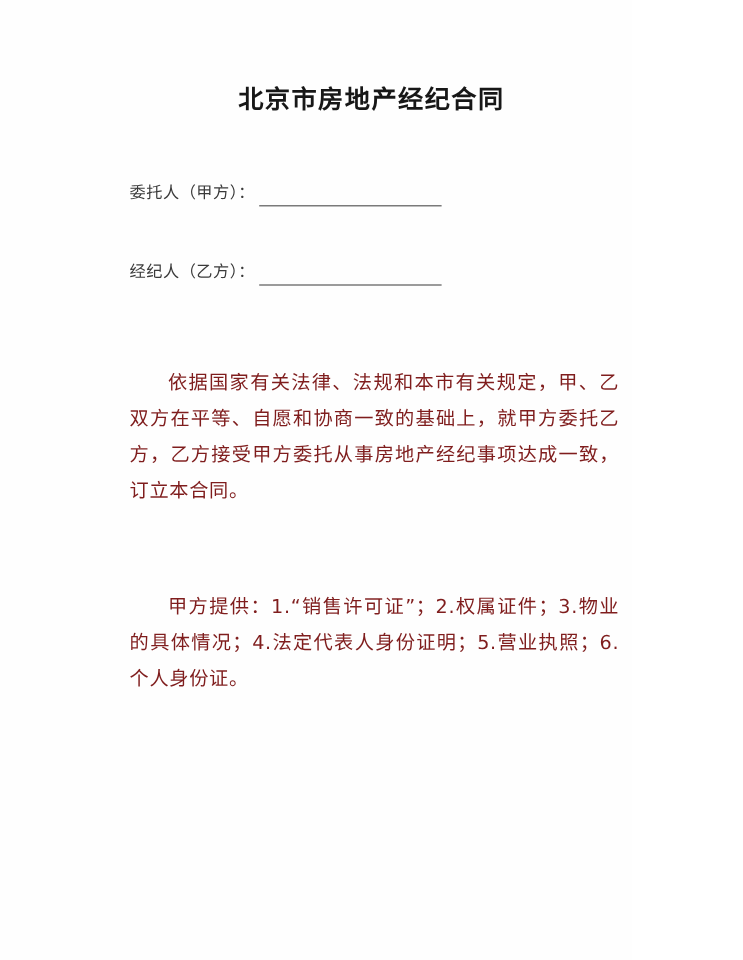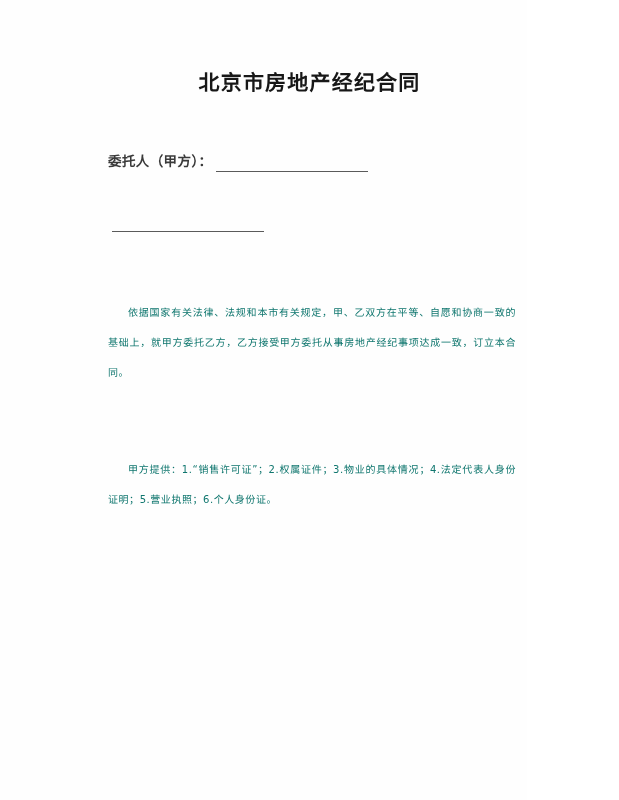--- a/index.html
+++ b/index.html
@@ -47,35 +47,34 @@
     align-items: flex-end;
     font-size: 13.5px;
     line-height: 22px;
     color: #3a3a3a;
     letter-spacing: 0.4px;
     margin-bottom: 44px;
   }
   .field-label {
     white-space: nowrap;
     font-size: 13.5px;
-    font-weight: bold;
   }
   .field-blank {
     display: inline-block;
     width: 152px;
     border-bottom: 1.3px solid #5a5a5a;
     height: 15px;
     margin-left: 4px;
   }
 
   
   .para {
-    font-size: 10px;
+    font-size: 16px;
     line-height: 30px;
-    color: #0f766e;
+    color: #7f1d1d;
     letter-spacing: 0.55px;
     text-align: justify;
     text-justify: inter-ideograph;
     margin: 0;
   }
   .para.indent {
     text-indent: 2em;
   }
   .gap-lg { height: 37px; }
   .gap-md { height: 30px; }
@@ -115,20 +114,21 @@
   <div class="doc-title">北京市房地产经纪合同</div>
 
   <div class="body-block">
 
     <div class="field-row">
       <span class="field-label">委托人（甲方）：</span>
       <span class="field-blank"></span>
     </div>
 
     <div class="field-row">
+      <span class="field-label">经纪人（乙方）：</span>
       <span class="field-blank"></span>
     </div>
 
     <div class="gap-sm"></div>
 
     <p class="para indent">依据国家有关法律、法规和本市有关规定，甲、乙双方在平等、自愿和协商一致的基础上，就甲方委托乙方，乙方接受甲方委托从事房地产经纪事项达成一致，订立本合同。</p>
 
     <div class="gap-lg"></div>
 
 

